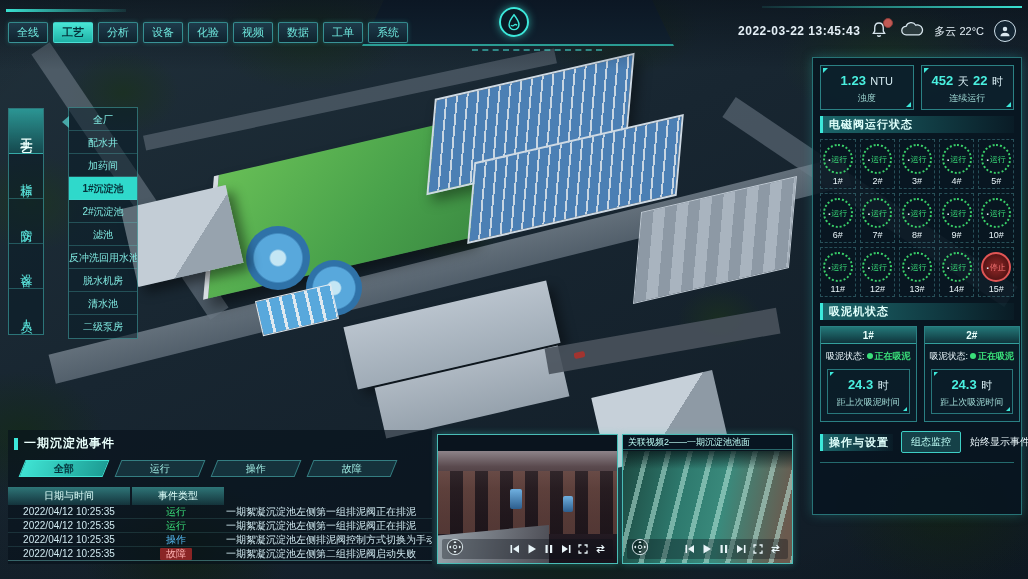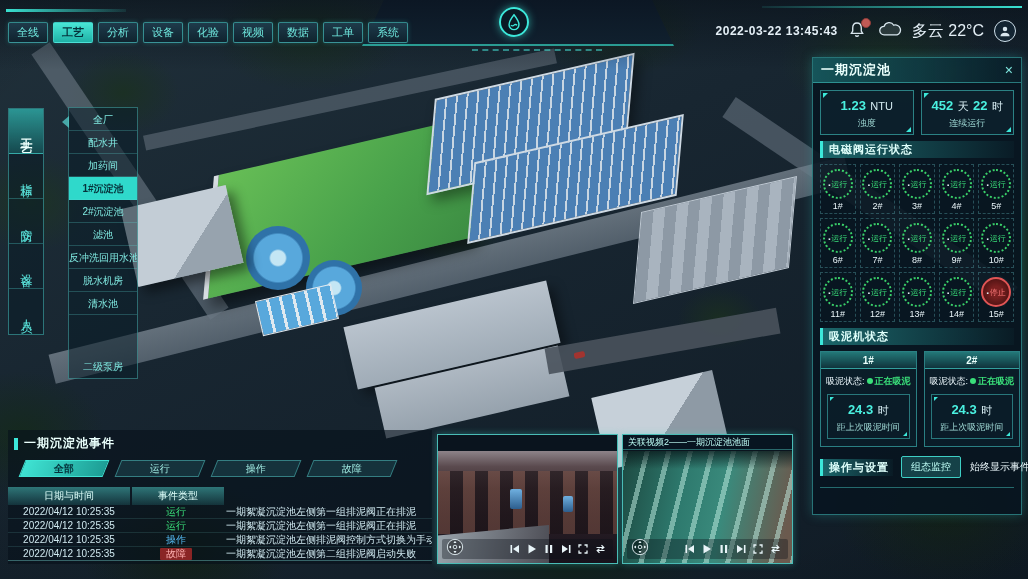--- a/index.html
+++ b/index.html
@@ -93,21 +93,21 @@
   .nav-tab { height:21px; padding:0 8px; font-size:11px; line-height:19px; color:#6fe8de;
     background:linear-gradient(180deg,rgba(32,62,78,.92),rgba(15,35,47,.92));
     border:1px solid rgba(80,220,215,.55); border-radius:2px; cursor:pointer;
     box-shadow:0 0 5px rgba(60,220,210,.25); white-space:nowrap; }
   .nav-tab.active { background:linear-gradient(180deg,#49e6d6,#1fb2a6); color:#04313a; font-weight:bold; }
   .top-right { position:absolute; right:12px; top:20px; display:flex; align-items:center; gap:10px; }
   .datetime { font-size:12px; font-weight:bold; color:#e4eff6; letter-spacing:.5px; }
   .bell-wrap { position:relative; width:20px; height:20px; }
   .badge-dot { position:absolute; right:-3px; top:-3px; width:10px; height:10px; border-radius:50%;
     background:#c05a55; border:1px solid #8e3c38; }
-  .weather-text { font-size:16px; color:#e4eff6; }
+  .weather-text { font-size:11px; color:#e4eff6; }
   .avatar { width:22px; height:22px; border-radius:50%; border:1.5px solid #cfe0ea;
     display:flex; align-items:center; justify-content:center; background:rgba(20,40,55,.7); }
 
   
   .left-tabs { position:absolute; left:8px; top:108px; width:36px;
     border:1px solid rgba(80,220,215,.45); background:rgba(10,28,38,.55);
     display:flex; flex-direction:column; }
   .left-tab { height:45px; display:flex; align-items:center; justify-content:center;
     writing-mode:vertical-rl; text-orientation:upright; font-size:12px; letter-spacing:2px;
     color:#58e0d8; border-bottom:1px solid rgba(80,220,215,.3); cursor:pointer; }
@@ -115,21 +115,21 @@
   .left-tab.active { background:linear-gradient(180deg,rgba(60,225,215,.6),rgba(26,130,128,.4));
     color:#ecfffc; font-weight:bold; }
   .submenu { position:absolute; left:68px; top:107px; width:70px;
     background:rgba(10,30,40,.55); border:1px solid rgba(90,220,215,.4); }
   .submenu-arrow { position:absolute; left:-7px; top:8px; width:0; height:0;
     border-top:6px solid transparent; border-bottom:6px solid transparent;
     border-right:7px solid rgba(90,220,215,.7); }
   .submenu-item { height:23px; line-height:23px; text-align:center; font-size:10px;
     color:#7fe8e0; border-bottom:1px solid rgba(90,220,215,.25); cursor:pointer;
     white-space:nowrap; overflow:hidden; }
-  .submenu-item:last-child { border-bottom:none;margin-top:40px; }
+  .submenu-item:last-child { border-bottom:none; }
   .submenu-item.active { background:#2fd9cb; color:#06313a; font-weight:bold; }
 
   
   .panel { position:absolute; left:812px; top:57px; width:210px; height:458px;
     background:rgba(7,20,32,.88); border:1px solid rgba(70,210,205,.5);
     box-shadow:0 0 10px rgba(40,160,160,.35); padding:0 7px; }
   .panel-header { height:25px; margin:0 -7px; padding:0 8px; display:flex; align-items:center;
     justify-content:space-between; border-bottom:1px solid rgba(70,210,205,.5);
     background:linear-gradient(90deg,rgba(45,200,195,.35),rgba(45,200,195,.04)); }
   .panel-title { font-size:13px; font-weight:bold; color:#eafffc; letter-spacing:1px; }
@@ -333,24 +333,20 @@
       <div class="submenu-item active">1#沉淀池</div>
       <div class="submenu-item">2#沉淀池</div>
       <div class="submenu-item">滤池</div>
       <div class="submenu-item">反冲洗回用水池</div>
       <div class="submenu-item">脱水机房</div>
       <div class="submenu-item">清水池</div>
       <div class="submenu-item">二级泵房</div>
     </div>
 
     <div class="panel">
-      <div class="panel-header">
-        <span class="panel-title">一期沉淀池</span>
-        <span class="panel-close">×</span>
-      </div>
 
       <div class="run-cards">
         <div class="stat-card">
           <div><span class="stat-value">1.23</span>
             <span class="stat-unit">NTU</span></div>
           <div class="stat-label">浊度</div>
         </div>
         <div class="stat-card">
           <div><span class="stat-value">452</span>
             <span class="stat-unit">天</span>

